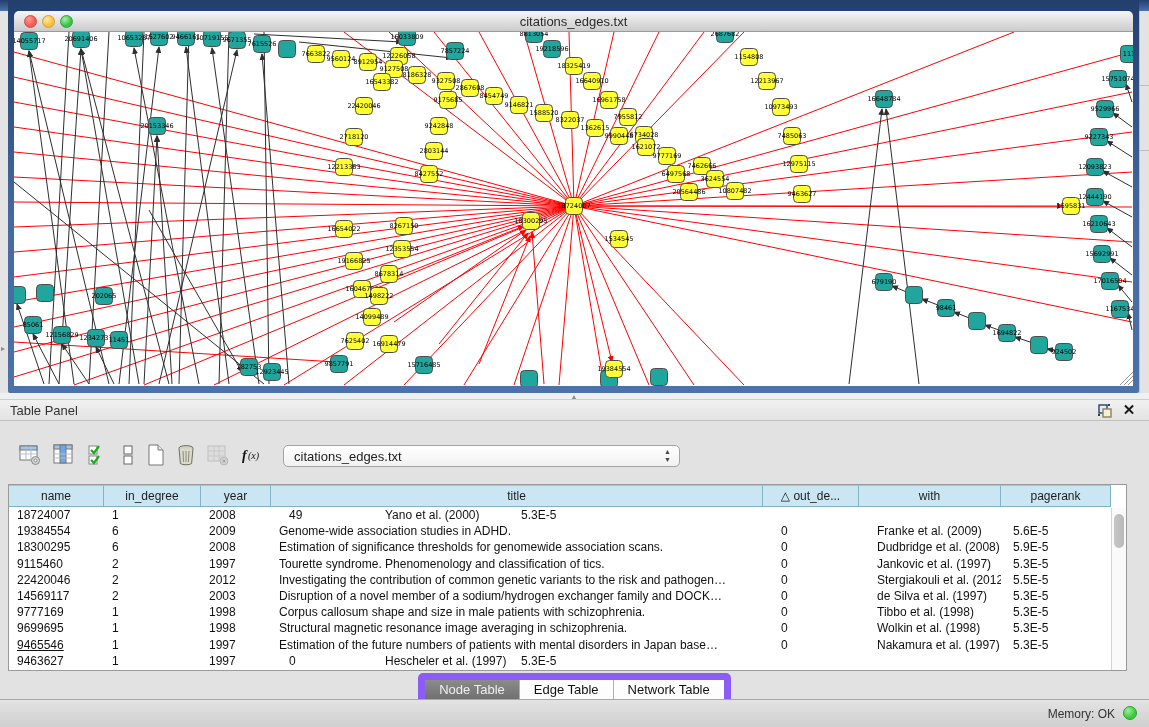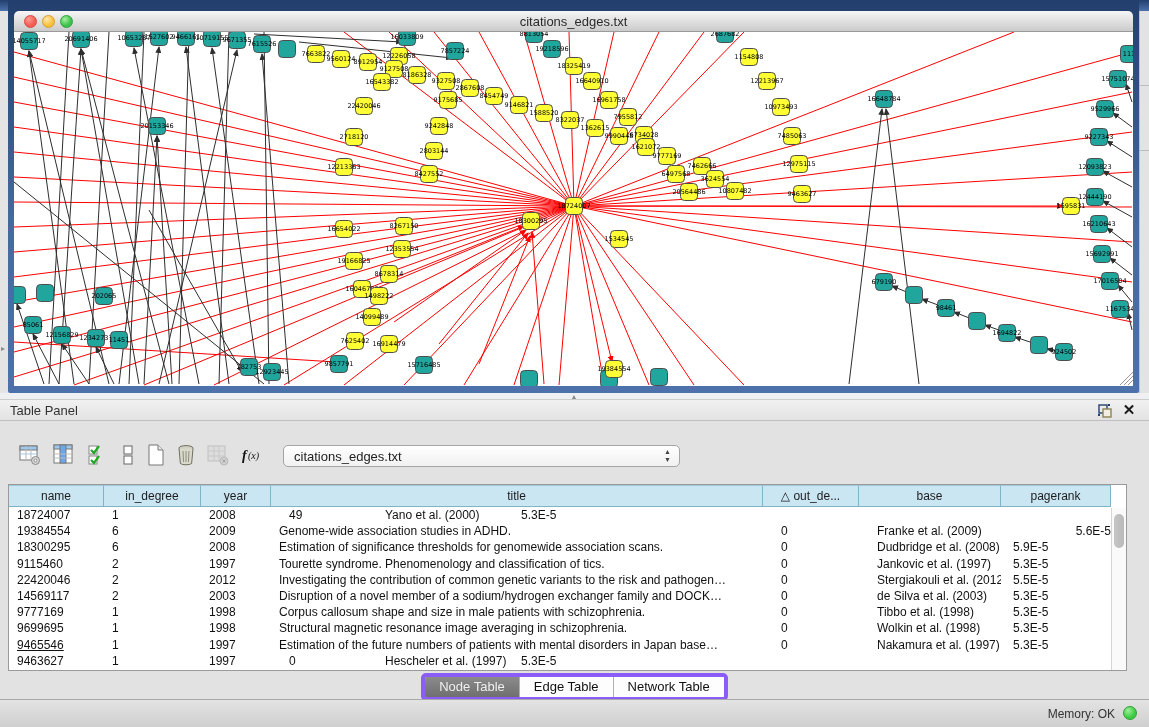--- a/index.html
+++ b/index.html
@@ -56,21 +56,21 @@
   .th { height:22px; background:#cbe6f3; border-right:1px solid #7fb3c6; border-bottom:1px solid #7fb3c6; border-top:1px solid #9fc9da;
         font-size:12px; color:#1c1c1c; text-align:center; line-height:21px; overflow:hidden; white-space:nowrap; }
   .t-row { display:flex; height:16.2px; }
   .td { font-size:12px; color:#111; line-height:16.2px; white-space:nowrap; overflow:hidden; padding-left:8px; }
   .td.c5 { padding-left:18px; } .td.c6 { padding-left:12px; }
   #v-scrollbar { position:absolute; right:0; top:23px; bottom:0; width:15px; background:#fafafa; border-left:1px solid #d5d5d5; }
   #v-scroll-thumb { position:absolute; left:2px; top:6px; width:10px; height:34px; background:linear-gradient(90deg,#c6c6c6,#b9b9b9); border-radius:5px; }
 
   
   #table-tabs { left:0; top:252px; width:1149px; height:22px; text-align:center; }
-  #seg { display:inline-flex; border:4px solid #8b5cf6; border-radius:5px; overflow:hidden; background:#fff; }
+  #seg { display:inline-flex; border:7px solid #8b5cf6; border-radius:5px; overflow:hidden; background:#fff; }
   .seg-btn { font-size:13px; padding:2px 14px; height:20px; line-height:16px; background:#fdfdfd; color:#111; border-right:1px solid #b0b0b0; cursor:pointer; }
   .seg-btn:last-child { border-right:none; }
   .seg-btn.sel { background:linear-gradient(180deg,#8b8b8b,#6f6f6f); color:#efefef; }
 
   
   #status-bar { left:0; top:699px; width:1149px; height:28px;
     background:linear-gradient(180deg,#e3e3e3,#cfcfcf); border-top:1px solid #a8a8a8; }
   #memory-label { right:34px; top:7px; font-size:12px; color:#333; }
   #memory-led { right:12px; top:6px; width:14px; height:14px; border-radius:50%;
     background:radial-gradient(circle at 35% 30%,#9ef09a,#3ecb41 60%); border:1px solid #2f9e33; }
@@ -674,40 +674,40 @@
     </div>
   </div>
 
   <div class="abs" id="node-table">
     <div id="t-header">
         <div class="th" style="width: 95px;">name</div>
         <div class="th" style="width: 97px;">in_degree</div>
         <div class="th" style="width: 70px;">year</div>
         <div class="th" style="width: 492px;">title</div>
         <div class="th" style="width: 96px;">△ out_de...</div>
-        <div class="th" style="width: 142px;">base</div>
+        <div class="th" style="width: 142px;">with</div>
         <div class="th" style="width: 110px;">pagerank</div>
       </div>
     <div id="t-body">
         <div class="t-row">
           <div class="td c0" style="width: 95px;">18724007</div>
           <div class="td c1" style="width: 97px;">1</div>
           <div class="td c2" style="width: 70px;">2008</div>
           <div class="td c4 c5" style="width: 96px;">49</div>
           <div class="td c5" style="width: 142px;">Yano et al. (2000)</div>
           <div class="td c6 c6" style="width: 110px;">5.3E-5</div>
         </div>
         <div class="t-row">
           <div class="td c0" style="width: 95px;">19384554</div>
           <div class="td c1" style="width: 97px;">6</div>
           <div class="td c2" style="width: 70px;">2009</div>
           <div class="td c3" style="width: 492px;">Genome-wide association studies in ADHD.</div>
           <div class="td c4 c5" style="width: 96px;">0</div>
           <div class="td c5" style="width: 142px;">Franke et al. (2009)</div>
-          <div class="td c6 c6" style="width: 110px; text-align: right;">5.6E-5</div>
+          <div class="td c6 c6" style="width: 110px;">5.6E-5</div>
         </div>
         <div class="t-row">
           <div class="td c0" style="width: 95px;">18300295</div>
           <div class="td c1" style="width: 97px;">6</div>
           <div class="td c2" style="width: 70px;">2008</div>
           <div class="td c3" style="width: 492px;">Estimation of significance thresholds for genomewide association scans.</div>
           <div class="td c4 c5" style="width: 96px;">0</div>
           <div class="td c5" style="width: 142px;">Dudbridge et al. (2008)</div>
           <div class="td c6 c6" style="width: 110px;">5.9E-5</div>
         </div>
@@ -728,21 +728,21 @@
           <div class="td c4 c5" style="width: 96px;">0</div>
           <div class="td c5" style="width: 142px;">Stergiakouli et al. (2012)</div>
           <div class="td c6 c6" style="width: 110px;">5.5E-5</div>
         </div>
         <div class="t-row">
           <div class="td c0" style="width: 95px;">14569117</div>
           <div class="td c1" style="width: 97px;">2</div>
           <div class="td c2" style="width: 70px;">2003</div>
           <div class="td c3" style="width: 492px;">Disruption of a novel member of a sodium/hydrogen exchanger family and DOCK…</div>
           <div class="td c4 c5" style="width: 96px;">0</div>
-          <div class="td c5" style="width: 142px;">de Silva et al. (2003)</div>
+          <div class="td c5" style="width: 142px;">de Silva et al. (1997)</div>
           <div class="td c6 c6" style="width: 110px;">5.3E-5</div>
         </div>
         <div class="t-row">
           <div class="td c0" style="width: 95px;">9777169</div>
           <div class="td c1" style="width: 97px;">1</div>
           <div class="td c2" style="width: 70px;">1998</div>
           <div class="td c3" style="width: 492px;">Corpus callosum shape and size in male patients with schizophrenia.</div>
           <div class="td c4 c5" style="width: 96px;">0</div>
           <div class="td c5" style="width: 142px;">Tibbo et al. (1998)</div>
           <div class="td c6 c6" style="width: 110px;">5.3E-5</div>

